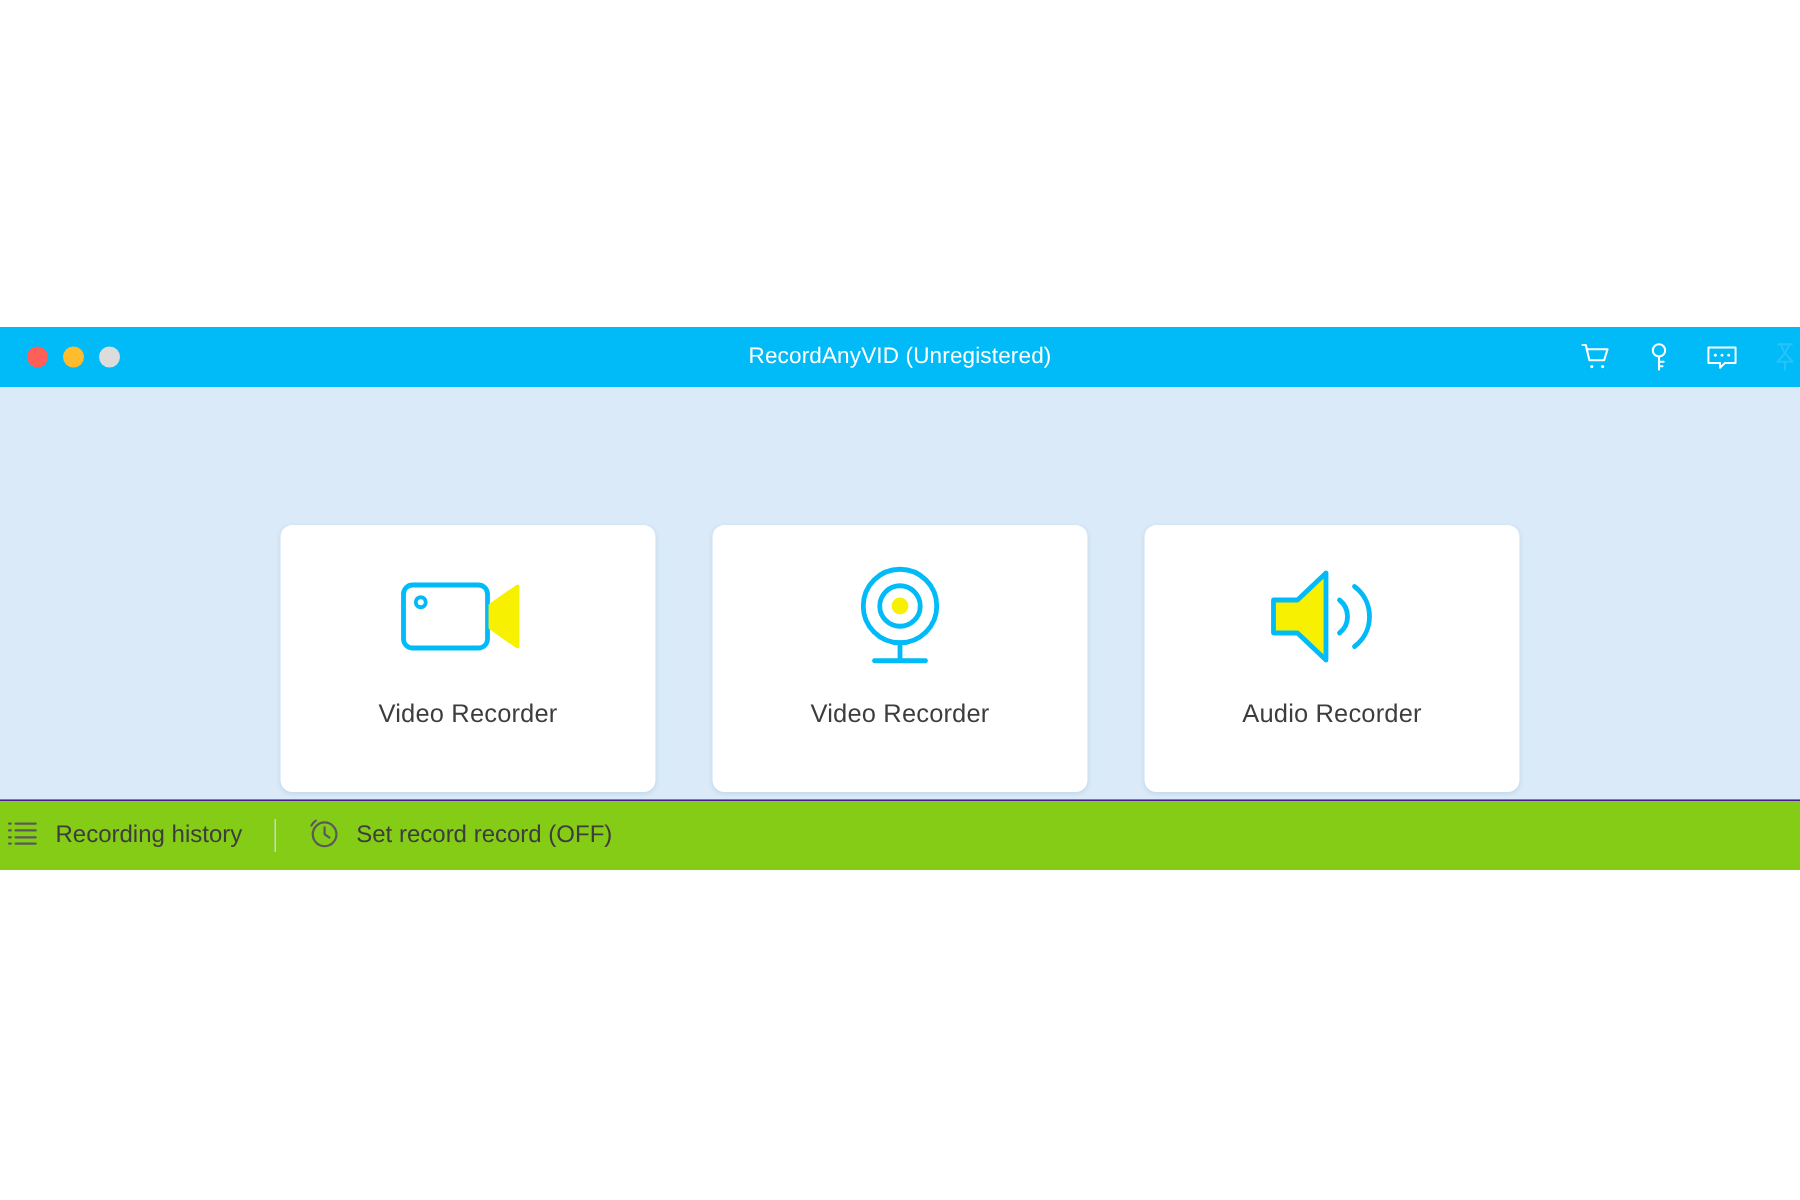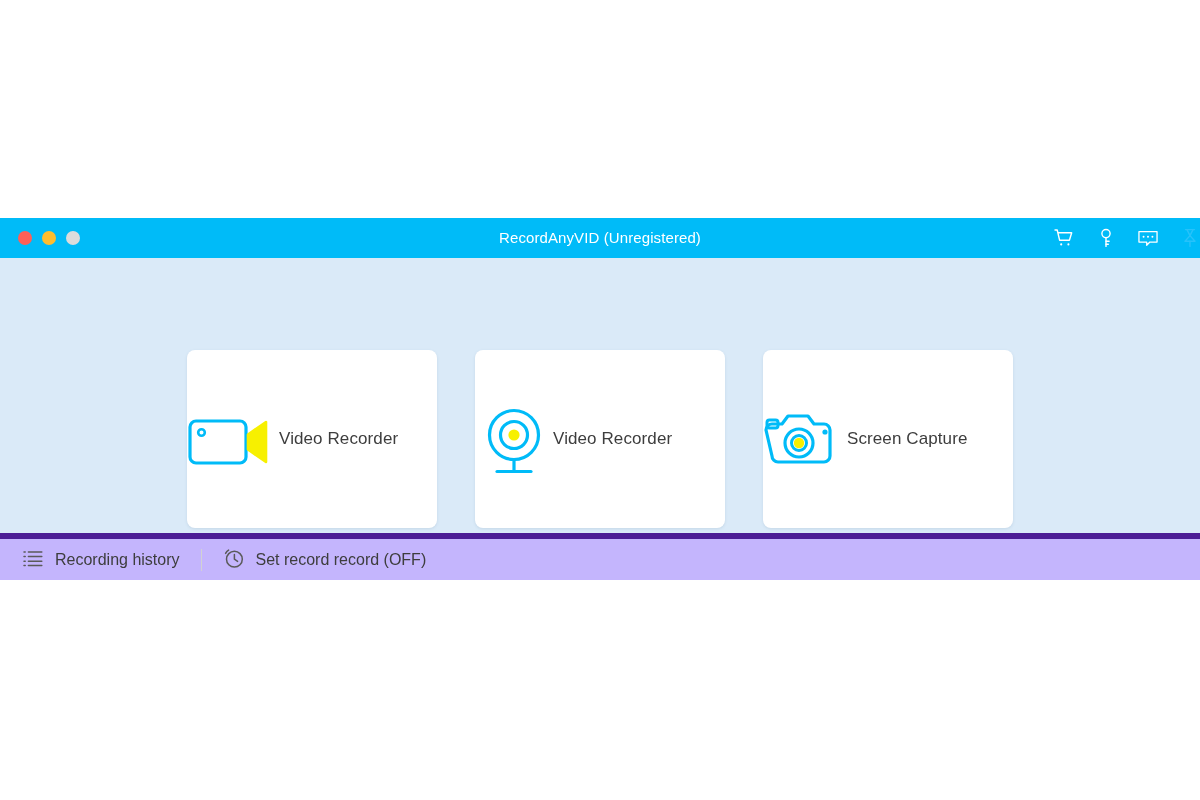--- a/index.html
+++ b/index.html
@@ -68,41 +68,42 @@
     justify-content: center;
     padding-top: 92px;
     gap: 38px;
   }
   .card {
     width: 250px; height: 178px;
     background: #ffffff;
     border-radius: 8px;
     box-shadow: 0 1px 3px rgba(90,120,150,.16);
     display: flex;
+    flex-direction: column;
     align-items: center;
     justify-content: flex-start;
   }
   .card-icon {
     height: 110px;
     display: flex; align-items: center; justify-content: center;
     margin-top: 6px;
   }
   .card-label {
     font-size: 17px;
     color: #3d3d3d;
     letter-spacing: .1px;
   }
 
   
   .bottombar {
     height: 47px;
-    background: #c4b5fd;
-    border-top: 6px solid #4c1d95;
+    background: #84cc16;
+    border-top: 1px solid #4c1d95;
     display: flex; align-items: center;
-    padding-left: 22px;
+    padding-left: 4px;
   }
   .bb-item {
     display: flex; align-items: center; gap: 11px;
     color: #3d3d3d;
     font-size: 16px;
   }
   .bb-sep {
     width: 1px; height: 22px;
     background: #d2d2d2;
     margin: 0 21px;
@@ -184,34 +185,31 @@
             <circle cx="39" cy="29" r="24.5" stroke="#00bbf8" stroke-width="3.2" fill="none"></circle>
             <circle cx="39" cy="29" r="13.5" stroke="#00bbf8" stroke-width="3.2" fill="none"></circle>
             <circle cx="39" cy="29" r="5.6" fill="#f7f000"></circle>
             <path d="M39 53.5 L39 64" stroke="#00bbf8" stroke-width="3.2" stroke-linecap="round"></path>
             <path d="M22 65.5 L56 65.5" stroke="#00bbf8" stroke-width="3.2" stroke-linecap="round"></path>
           </svg>
         </div>
         <div class="card-label">Video Recorder</div>
       </div>
 
-
       <div class="card">
         <div class="card-icon">
-          <svg width="84" height="64" viewBox="0 0 84 64" fill="none">
-            <rect x="4" y="10" width="11" height="8" rx="2.4" stroke="#00bbf8" stroke-width="3" fill="none"></rect>
-            <path d="M3 20 a6 6 0 0 1 6 -6 h10 l6 -8 h20 l6 8 h10 a6 6 0 0 1 6 6 v26 a6 6 0 0 1 -6 6 h-46 a6 6 0 0 1 -6 -6 z" stroke="#00bbf8" stroke-width="3.2" fill="none" stroke-linejoin="round"></path>
-            <circle cx="36" cy="33" r="14" stroke="#00bbf8" stroke-width="3.2" fill="none"></circle>
-            <circle cx="36" cy="33" r="7.5" stroke="#00bbf8" stroke-width="3" fill="none"></circle>
-            <circle cx="36" cy="33" r="5.2" fill="#f7f000"></circle>
-            <circle cx="62" cy="22" r="2.6" fill="#00bbf8"></circle>
+          <svg width="84" height="66" viewBox="0 0 84 66" fill="none">
+            <path d="M3 22 H19 L38 4 V62 L19 44 H3 Z" fill="#f7f000" stroke="#00bbf8" stroke-width="3.2" stroke-linejoin="round"></path>
+            <path d="M47 22 A14 14 0 0 1 47 44" stroke="#00bbf8" stroke-width="3.2" fill="none" stroke-linecap="round"></path>
+            <path d="M57 13 A25 25 0 0 1 57 53" stroke="#00bbf8" stroke-width="3.2" fill="none" stroke-linecap="round"></path>
           </svg>
         </div>
-        <div class="card-label">Screen Capture</div>
-      </div>
+        <div class="card-label">Audio Recorder</div>
+      </div>
+
 
     </div>
 
     <div class="bottombar">
 
       <div class="bb-item">
         <span>
           <svg width="22" height="20" viewBox="0 0 22 20" fill="none" stroke="#5a5a5a" stroke-width="1.5" stroke-linecap="round">
             <path d="M2 4h1.2M2 8.6h1.2M2 13.2h1.2M2 17.4h1.2"></path>
             <path d="M6.4 4h13.4M6.4 8.6h13.4M6.4 13.2h13.4M6.4 17.4h13.4"></path>

